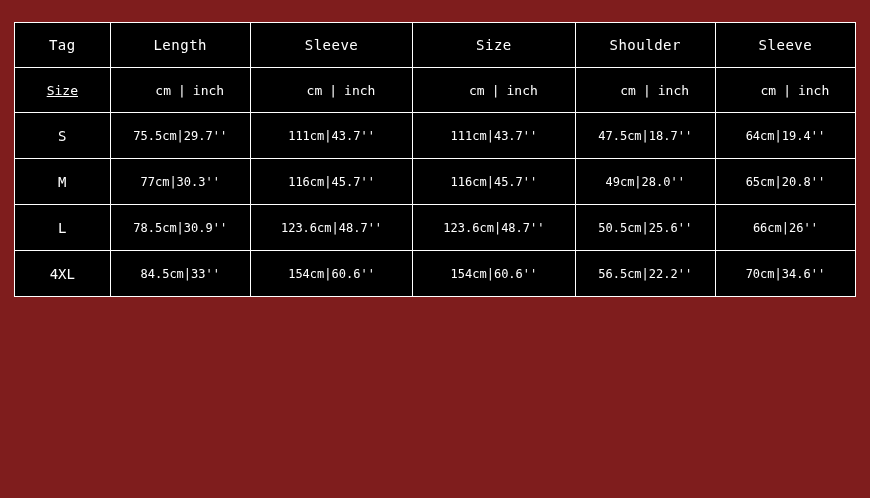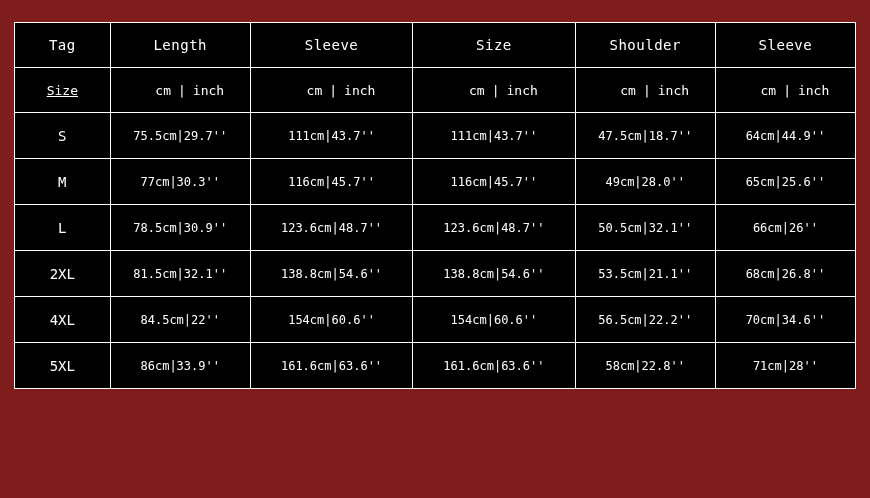--- a/index.html
+++ b/index.html
@@ -127,57 +127,41 @@
         </th>
       </tr>
     </thead>
     <tbody>
       <tr>
         <td class="tag-cell">S</td>
         <td class="val">75.5cm|29.7''</td>
         <td class="val">111cm|43.7''</td>
         <td class="val">111cm|43.7''</td>
         <td class="val">47.5cm|18.7''</td>
-        <td class="val">64cm|44.9''</td>
+        <td class="val">64cm|19.4''</td>
       </tr>
       <tr>
         <td class="tag-cell">M</td>
         <td class="val">77cm|30.3''</td>
         <td class="val">116cm|45.7''</td>
         <td class="val">116cm|45.7''</td>
         <td class="val">49cm|28.0''</td>
-        <td class="val">65cm|25.6''</td>
+        <td class="val">65cm|20.8''</td>
       </tr>
       <tr>
         <td class="tag-cell">L</td>
         <td class="val">78.5cm|30.9''</td>
         <td class="val">123.6cm|48.7''</td>
         <td class="val">123.6cm|48.7''</td>
-        <td class="val">50.5cm|32.1''</td>
+        <td class="val">50.5cm|25.6''</td>
         <td class="val">66cm|26''</td>
       </tr>
       <tr>
-        <td class="tag-cell">2XL</td>
-        <td class="val">81.5cm|32.1''</td>
-        <td class="val">138.8cm|54.6''</td>
-        <td class="val">138.8cm|54.6''</td>
-        <td class="val">53.5cm|21.1''</td>
-        <td class="val">68cm|26.8''</td>
-      </tr>
-      <tr>
         <td class="tag-cell">4XL</td>
-        <td class="val">84.5cm|22''</td>
+        <td class="val">84.5cm|33''</td>
         <td class="val">154cm|60.6''</td>
         <td class="val">154cm|60.6''</td>
         <td class="val">56.5cm|22.2''</td>
         <td class="val">70cm|34.6''</td>
-      </tr>
-      <tr>
-        <td class="tag-cell">5XL</td>
-        <td class="val">86cm|33.9''</td>
-        <td class="val">161.6cm|63.6''</td>
-        <td class="val">161.6cm|63.6''</td>
-        <td class="val">58cm|22.8''</td>
-        <td class="val">71cm|28''</td>
       </tr>
     </tbody>
   </table>
 </div>
 
 </body></html>

